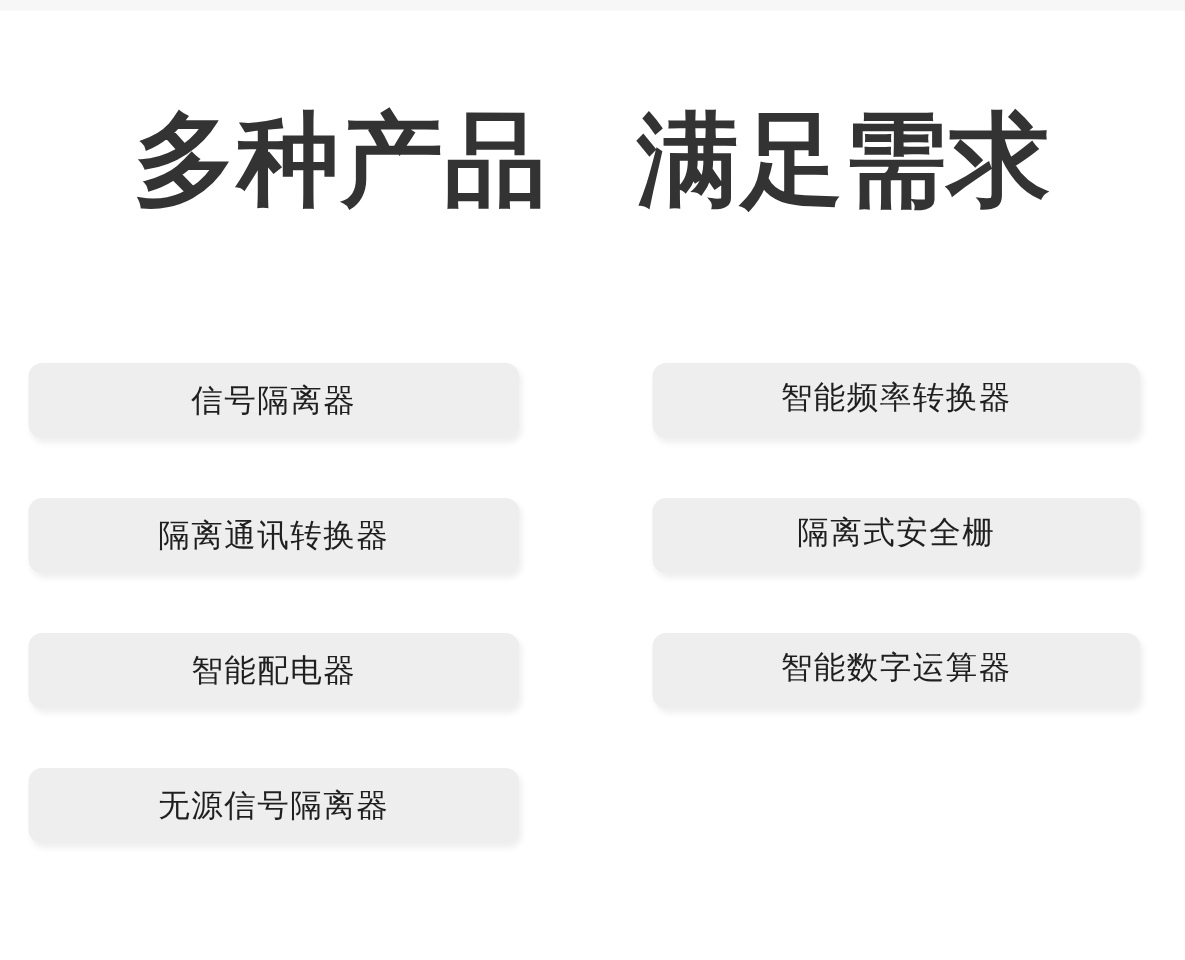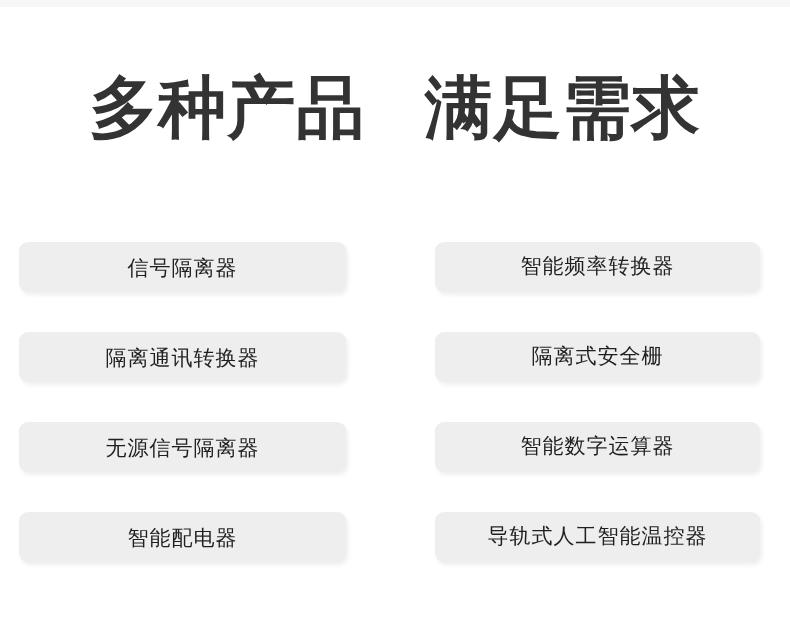--- a/index.html
+++ b/index.html
@@ -91,36 +91,33 @@
   <div class="columns">
 
     <div class="column column-left">
       <div class="chip">
         <span class="chip-label">信号隔离器</span>
       </div>
       <div class="chip">
         <span class="chip-label">隔离通讯转换器</span>
       </div>
       <div class="chip">
-        <span class="chip-label">无源信号隔离器</span>
+        <span class="chip-label">智能配电器</span>
       </div>
       <div class="chip">
-        <span class="chip-label">智能配电器</span>
+        <span class="chip-label">无源信号隔离器</span>
       </div>
     </div>
 
     <div class="column column-right">
       <div class="chip">
         <span class="chip-label">智能频率转换器</span>
       </div>
       <div class="chip">
         <span class="chip-label">隔离式安全栅</span>
       </div>
       <div class="chip">
         <span class="chip-label">智能数字运算器</span>
       </div>
-      <div class="chip">
-        <span class="chip-label">导轨式人工智能温控器</span>
-      </div>
     </div>
 
   </div>
 </div>
 
 </body></html>

